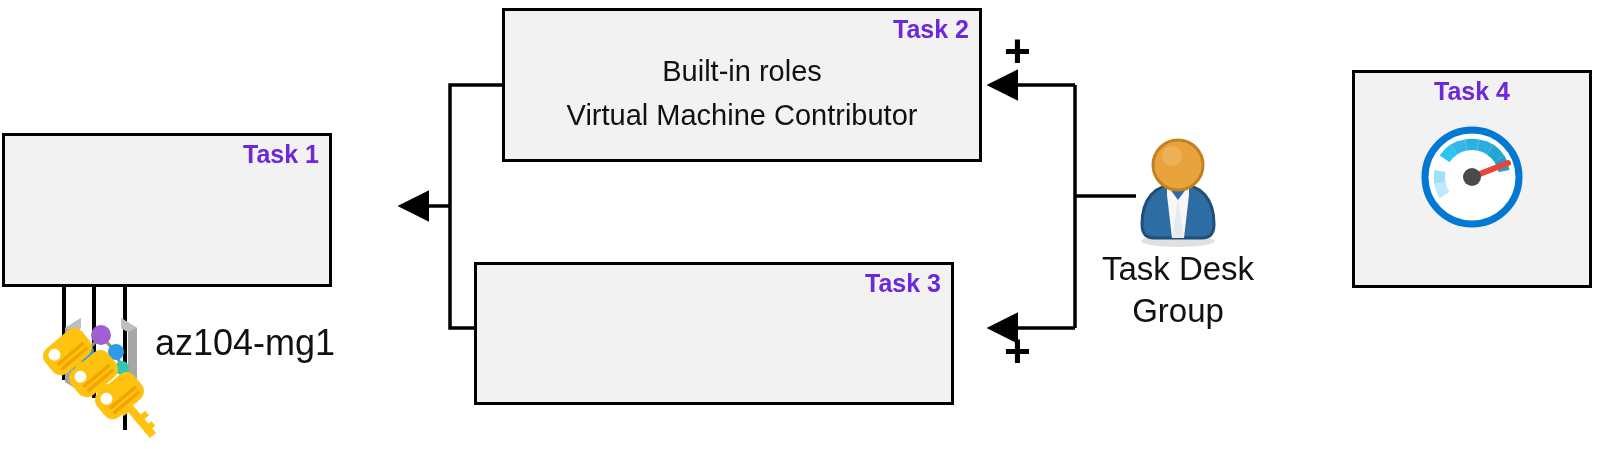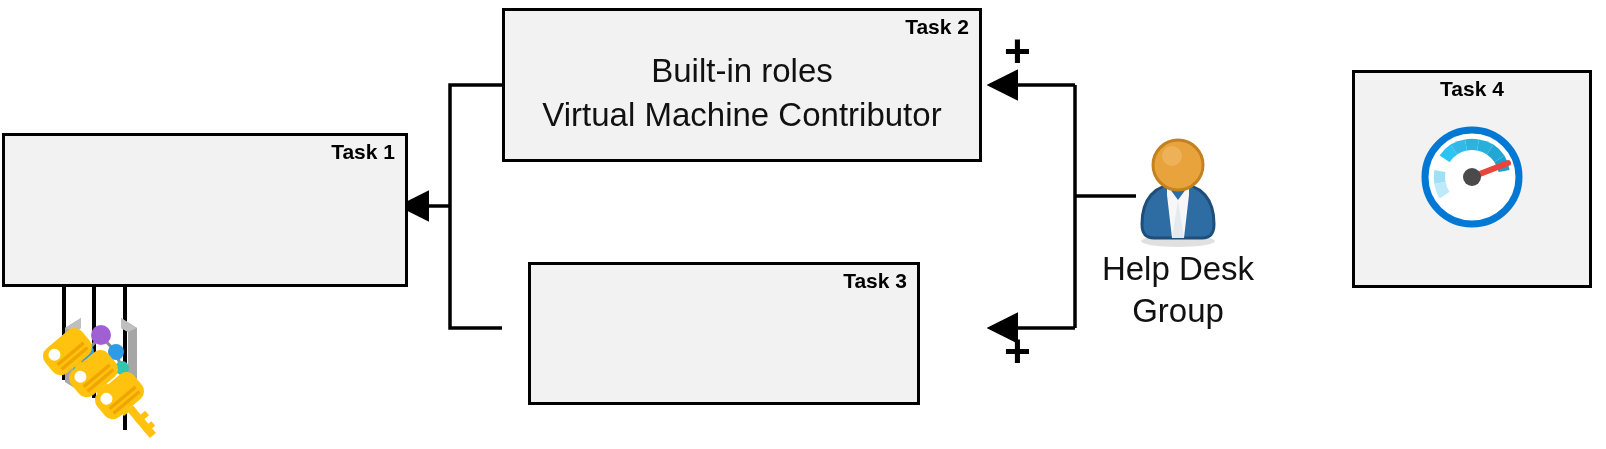--- a/index.html
+++ b/index.html
@@ -2,35 +2,35 @@
 <html><head>
 <meta charset="utf-8">
 <style>
   html,body{margin:0;padding:0;background:#ffffff;}
   body{width:1606px;height:449px;position:relative;overflow:hidden;
        font-family:"Liberation Sans","DejaVu Sans",sans-serif;}
   .stage{position:absolute;left:0;top:0;width:1606px;height:449px;}
 
   .box{position:absolute;background:#F2F2F2;border:3px solid #000000;box-sizing:border-box;}
 
-  .task-label{position:absolute;right:10px;top:4px;font-size:21px;font-weight:bold;
-              color:#000000;letter-spacing:0px;white-space:nowrap;}
+  .task-label{position:absolute;right:10px;top:4px;font-size:25px;font-weight:bold;
+              color:#6d28d9;letter-spacing:0px;white-space:nowrap;}
   .task-label.centered{left:0;right:0;text-align:center;}
 
-  .body-text{position:absolute;color:#111111;font-size:33px;line-height:44px;
+  .body-text{position:absolute;color:#111111;font-size:29px;line-height:44px;
              text-align:center;white-space:pre-line;}
 
-  #task1{left:2px;top:133px;width:406px;height:154px;}
+  #task1{left:2px;top:133px;width:330px;height:154px;}
   #task1-title{left:150px;top:185px;width:230px;font-size:36px;text-align:left;}
   #task1-icon{position:absolute;left:46px;top:168px;width:100px;height:100px;}
 
   #task2{left:502px;top:8px;width:480px;height:154px;}
   #task2-text{left:0;right:0;top:38px;}
 
-  #task3{left:528px;top:262px;width:392px;height:143px;}
+  #task3{left:474px;top:262px;width:480px;height:143px;}
   #task3-text{left:0;right:0;top:38px;}
 
   #task4{left:1352px;top:70px;width:240px;height:218px;text-decoration:underline;}
   #task4-icon{position:absolute;left:50%;top:52px;transform:translateX(-50%);
               width:104px;height:104px;}
   #task4-title{left:0;right:0;top:160px;font-size:33px;}
 
   #helpdesk-icon{position:absolute;left:1136px;top:138px;width:84px;height:110px;}
   #helpdesk-label{position:absolute;left:1078px;top:248px;width:200px;text-align:center;
                   font-size:33px;line-height:42px;color:#111;white-space:pre-line;}
@@ -96,20 +96,21 @@
 
       <circle cx="50" cy="31" r="10" fill="#A05FD3"></circle>
       <circle cx="35" cy="48" r="8" fill="#2E9BE6"></circle>
       <circle cx="65" cy="48" r="8" fill="#2E9BE6"></circle>
       <circle cx="29" cy="64" r="7" fill="#32C5B0"></circle>
       <circle cx="43" cy="64" r="7" fill="#32C5B0"></circle>
       <circle cx="57" cy="64" r="7" fill="#32C5B0"></circle>
       <circle cx="71" cy="64" r="7" fill="#32C5B0"></circle>
     </svg>
 
+    <div class="body-text" id="task1-title">az104-mg1</div>
   </div>
 
   <div class="box" id="task2">
     <span class="task-label">Task 2</span>
     <div class="body-text" id="task2-text">Built-in roles
 Virtual Machine Contributor</div>
   </div>
 
   <div class="box" id="task3">
     <span class="task-label">Task 3</span>
@@ -146,21 +147,21 @@
              C78,62 66,46 42,46 Z" fill="#2E6DA4"></path>
     <path d="M42,46 C18,46 6,62 6,86 C6,96 10,100 18,100 L66,100 C74,100 78,96 78,86
              C78,62 66,46 42,46 Z" fill="none" stroke="#1F4E79" stroke-width="3"></path>
 
     <path d="M31,47 L42,62 L53,47 L53,57 L48,100 L36,100 L31,57 Z" fill="#F7F7F7"></path>
     <path d="M42,62 L36,100 L48,100 Z" fill="#E6E9ED"></path>
 
     <circle cx="42" cy="27" r="25" fill="#E8A33D" stroke="#C4821F" stroke-width="3"></circle>
     <circle cx="36" cy="18" r="10" fill="#F2BE6E" opacity="0.55"></circle>
   </svg>
-  <div id="helpdesk-label">Help Desk
+  <div id="helpdesk-label">Task Desk
 Group</div>
 
   <svg id="keys-icon" viewBox="0 0 118 137">
     <g transform="translate(0,0)">
 
       <g transform="translate(2,18) rotate(-40 28 16)">
         <path d="M10,4 L38,4 A10,10 0 0,1 48,14 L48,26 A10,10 0 0,1 38,36 L10,36
                  A10,10 0 0,1 0,26 L0,14 A10,10 0 0,1 10,4 Z" fill="#FFC20E"></path>
         <circle cx="12" cy="14" r="6" fill="#ffffff"></circle>
         <rect x="8" y="22" width="34" height="3.4" fill="#F0A500"></rect>

